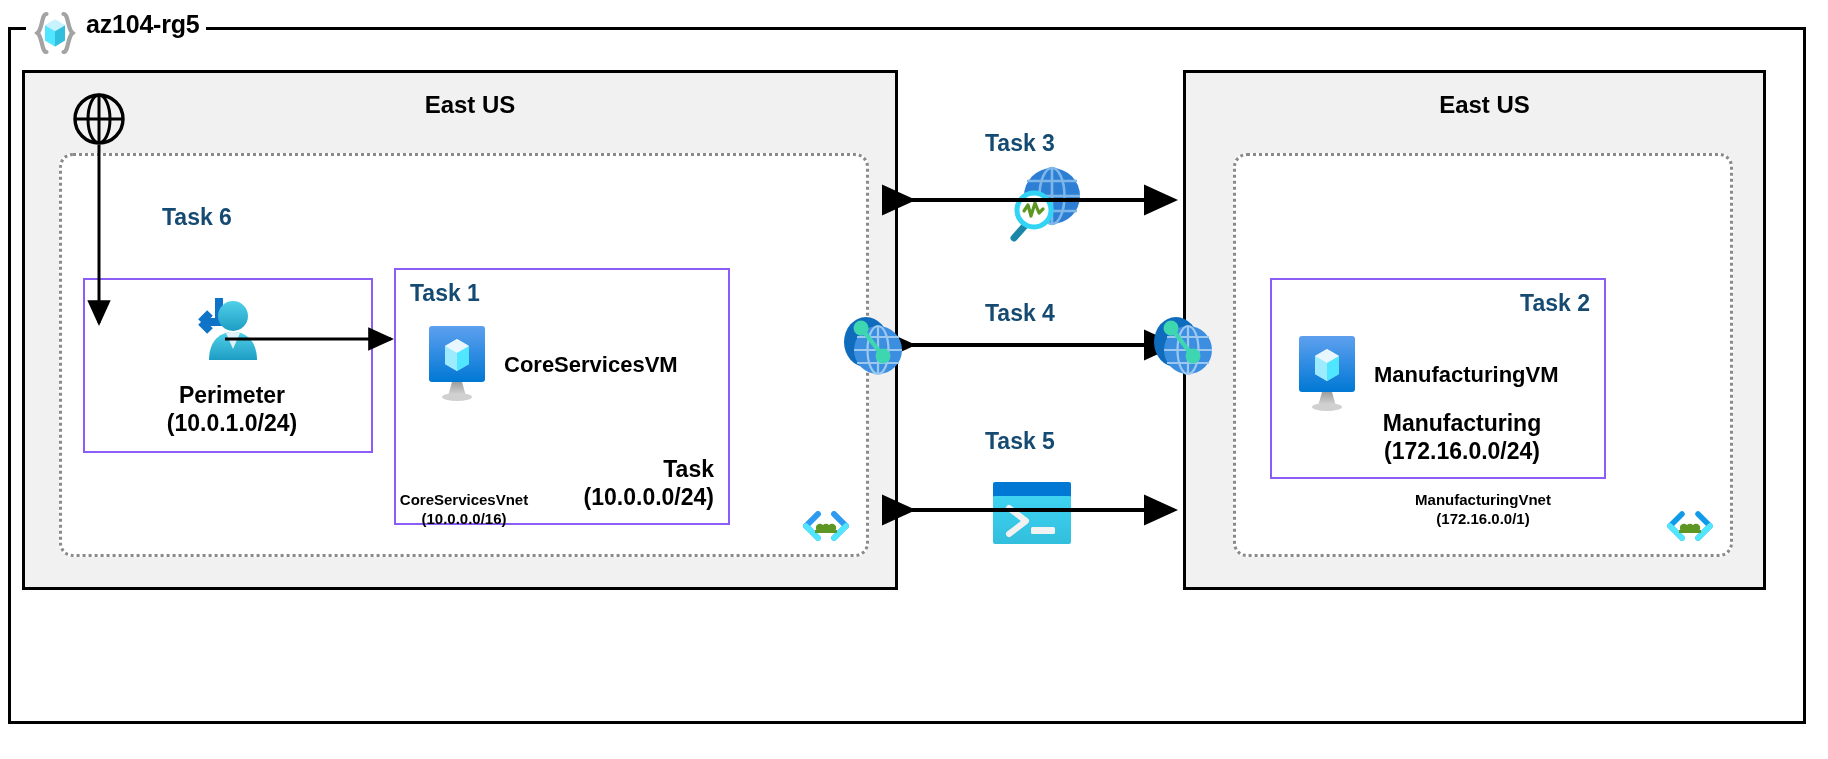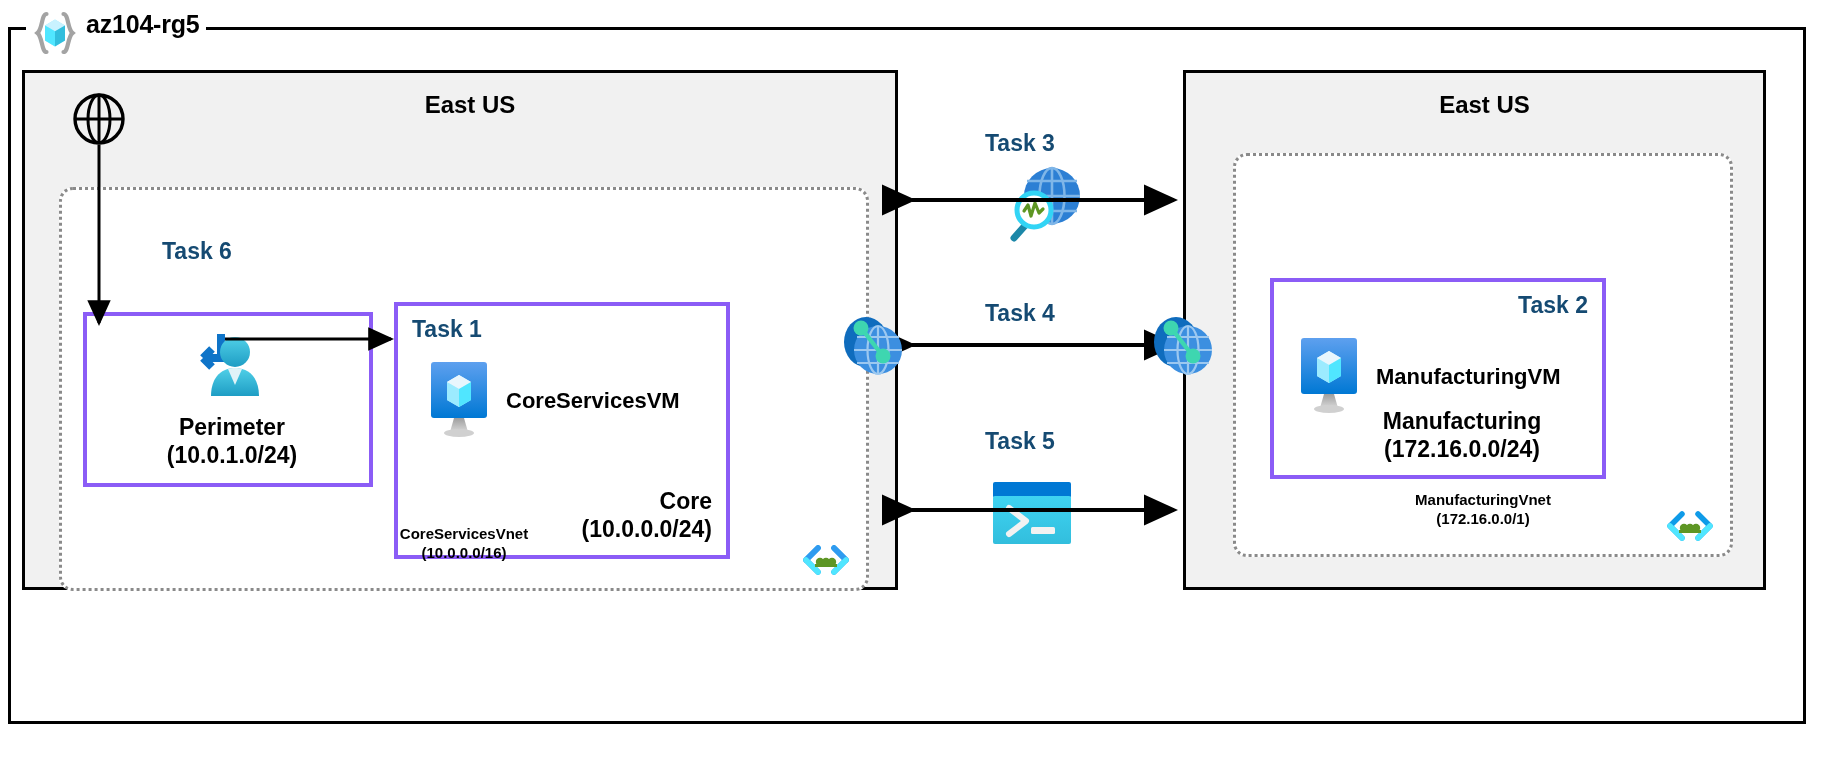--- a/index.html
+++ b/index.html
@@ -21,32 +21,32 @@
 
   
   .region{position:absolute;background:#f1f1f1;border:3px solid #000;box-sizing:border-box;}
   .region-left{left:22px;top:70px;width:876px;height:520px;}
   .region-right{left:1183px;top:70px;width:583px;height:520px;}
   .region-title{position:absolute;top:18px;left:0;right:0;text-align:center;
                 font-size:24px;font-weight:bold;color:#000;padding-left:20px;}
 
   
   .vnet{position:absolute;background:#fff;border:3px dotted #8a8a8a;border-radius:14px;box-sizing:border-box;}
-  .vnet-core{left:34px;top:80px;width:810px;height:404px;margin-top:34px;}
+  .vnet-core{left:34px;top:80px;width:810px;height:404px;}
   .vnet-manu{left:47px;top:80px;width:500px;height:404px;}
   .vnet-label{position:absolute;left:0;right:0;text-align:center;
               font-size:15px;font-weight:bold;color:#000;line-height:1.22;}
   .vnet-label.core{bottom:26px;}
   .vnet-label.manu{bottom:26px;}
 
   
   .code-glyph{position:absolute;right:14px;bottom:8px;width:52px;height:40px;}
 
   
-  .subnet{position:absolute;background:#fff;border:4px solid #8b5cf6;box-sizing:border-box;text-decoration:underline;}
+  .subnet{position:absolute;background:#fff;border:2px solid #8b5cf6;box-sizing:border-box;text-decoration:underline;}
   .subnet-perimeter{left:21px;top:122px;width:290px;height:175px;}
   .subnet-core{left:332px;top:112px;width:336px;height:257px;}
   .subnet-manu{left:34px;top:122px;width:336px;height:201px;}
 
   .task-tag{position:absolute;font-size:23px;font-weight:bold;color:#154A72;white-space:nowrap;}
 
   .subnet-caption{position:absolute;font-size:23px;font-weight:bold;color:#000;
                   line-height:1.22;text-align:center;}
 
   
@@ -155,21 +155,21 @@
               <path d="M33 31 L45 24 V42 L33 49 Z" fill="#50E6FF"></path>
               <path d="M33 31 L21 24 V42 L33 49 Z" fill="#9CEBFF"></path>
               <path d="M28 60 H38 L42 74 H24 Z" fill="url(#gradStand)"></path>
               <ellipse cx="33" cy="75" rx="15" ry="4" fill="#D0D0D0"></ellipse>
             </svg>
           </span>
           <span class="vm-name">CoreServicesVM</span>
         </div>
 
         <div class="subnet-caption" style="right:14px;bottom:12px;text-align:right;">
-          <span>Core</span><br>
+          <span>Task</span><br>
           <span>(10.0.0.0/24)</span>
         </div>
       </div>
 
       <div class="vnet-label core">
         <span>CoreServicesVnet</span><br>
         <span>(10.0.0.0/16)</span>
       </div>
 
       <span class="code-glyph">

